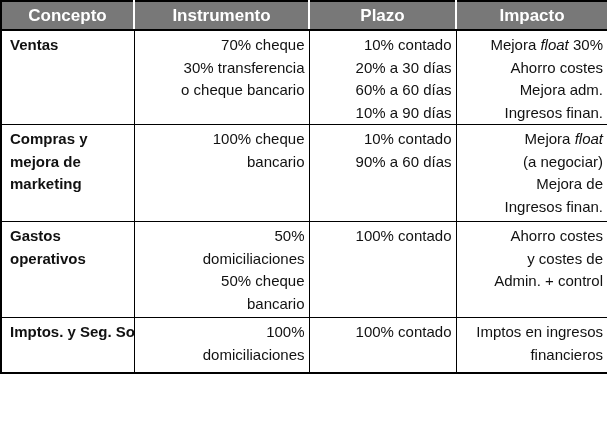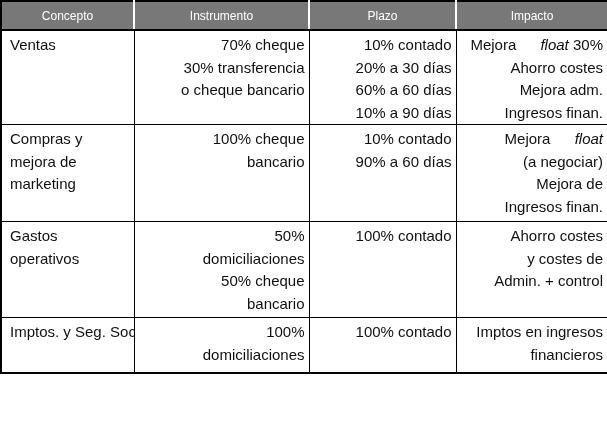--- a/index.html
+++ b/index.html
@@ -23,49 +23,50 @@
     border:2px solid var(--border);
   }
   col.c0{width:133px}
   col.c1{width:175px}
   col.c2{width:147px}
   col.c3{width:152px}
   thead tr{height:29px;}
   th{
     background:var(--header-bg);
     color:var(--header-text);
-    font-weight:normal;
-    font-size:12px;
+    font-weight:bold;
+    font-size:17px;
     text-align:center;
     vertical-align:middle;
     border-left:2px solid #ffffff;
     border-bottom:2px solid var(--border);
     padding:0;
   }
   th:first-child{border-left:none;}
   td{
     border:1px solid var(--border);
     vertical-align:top;
     color:var(--body-text);
     font-size:15px;
     line-height:22.5px;
     padding:3px 4px 0 4px;
     text-align:right;
     overflow:hidden;
   }
   td.col-concepto{
     text-align:left;
     padding-left:8px;
+    font-weight:bold;
   }
   tbody tr:nth-child(1){height:92px}
   tbody tr:nth-child(2){height:97px}
   tbody tr:nth-child(3){height:96px}
   tbody tr:nth-child(4){height:55px}
   tbody tr:nth-child(5){height:46px}
-  .it{font-style:italic;margin-left:20px;}
+  .it{font-style:italic;}
   .line{white-space:nowrap;}
 </style>
 </head>
 <body>
 
 <table>
   <colgroup>
     <col class="c0">
       <col class="c1">
       <col class="c2">

